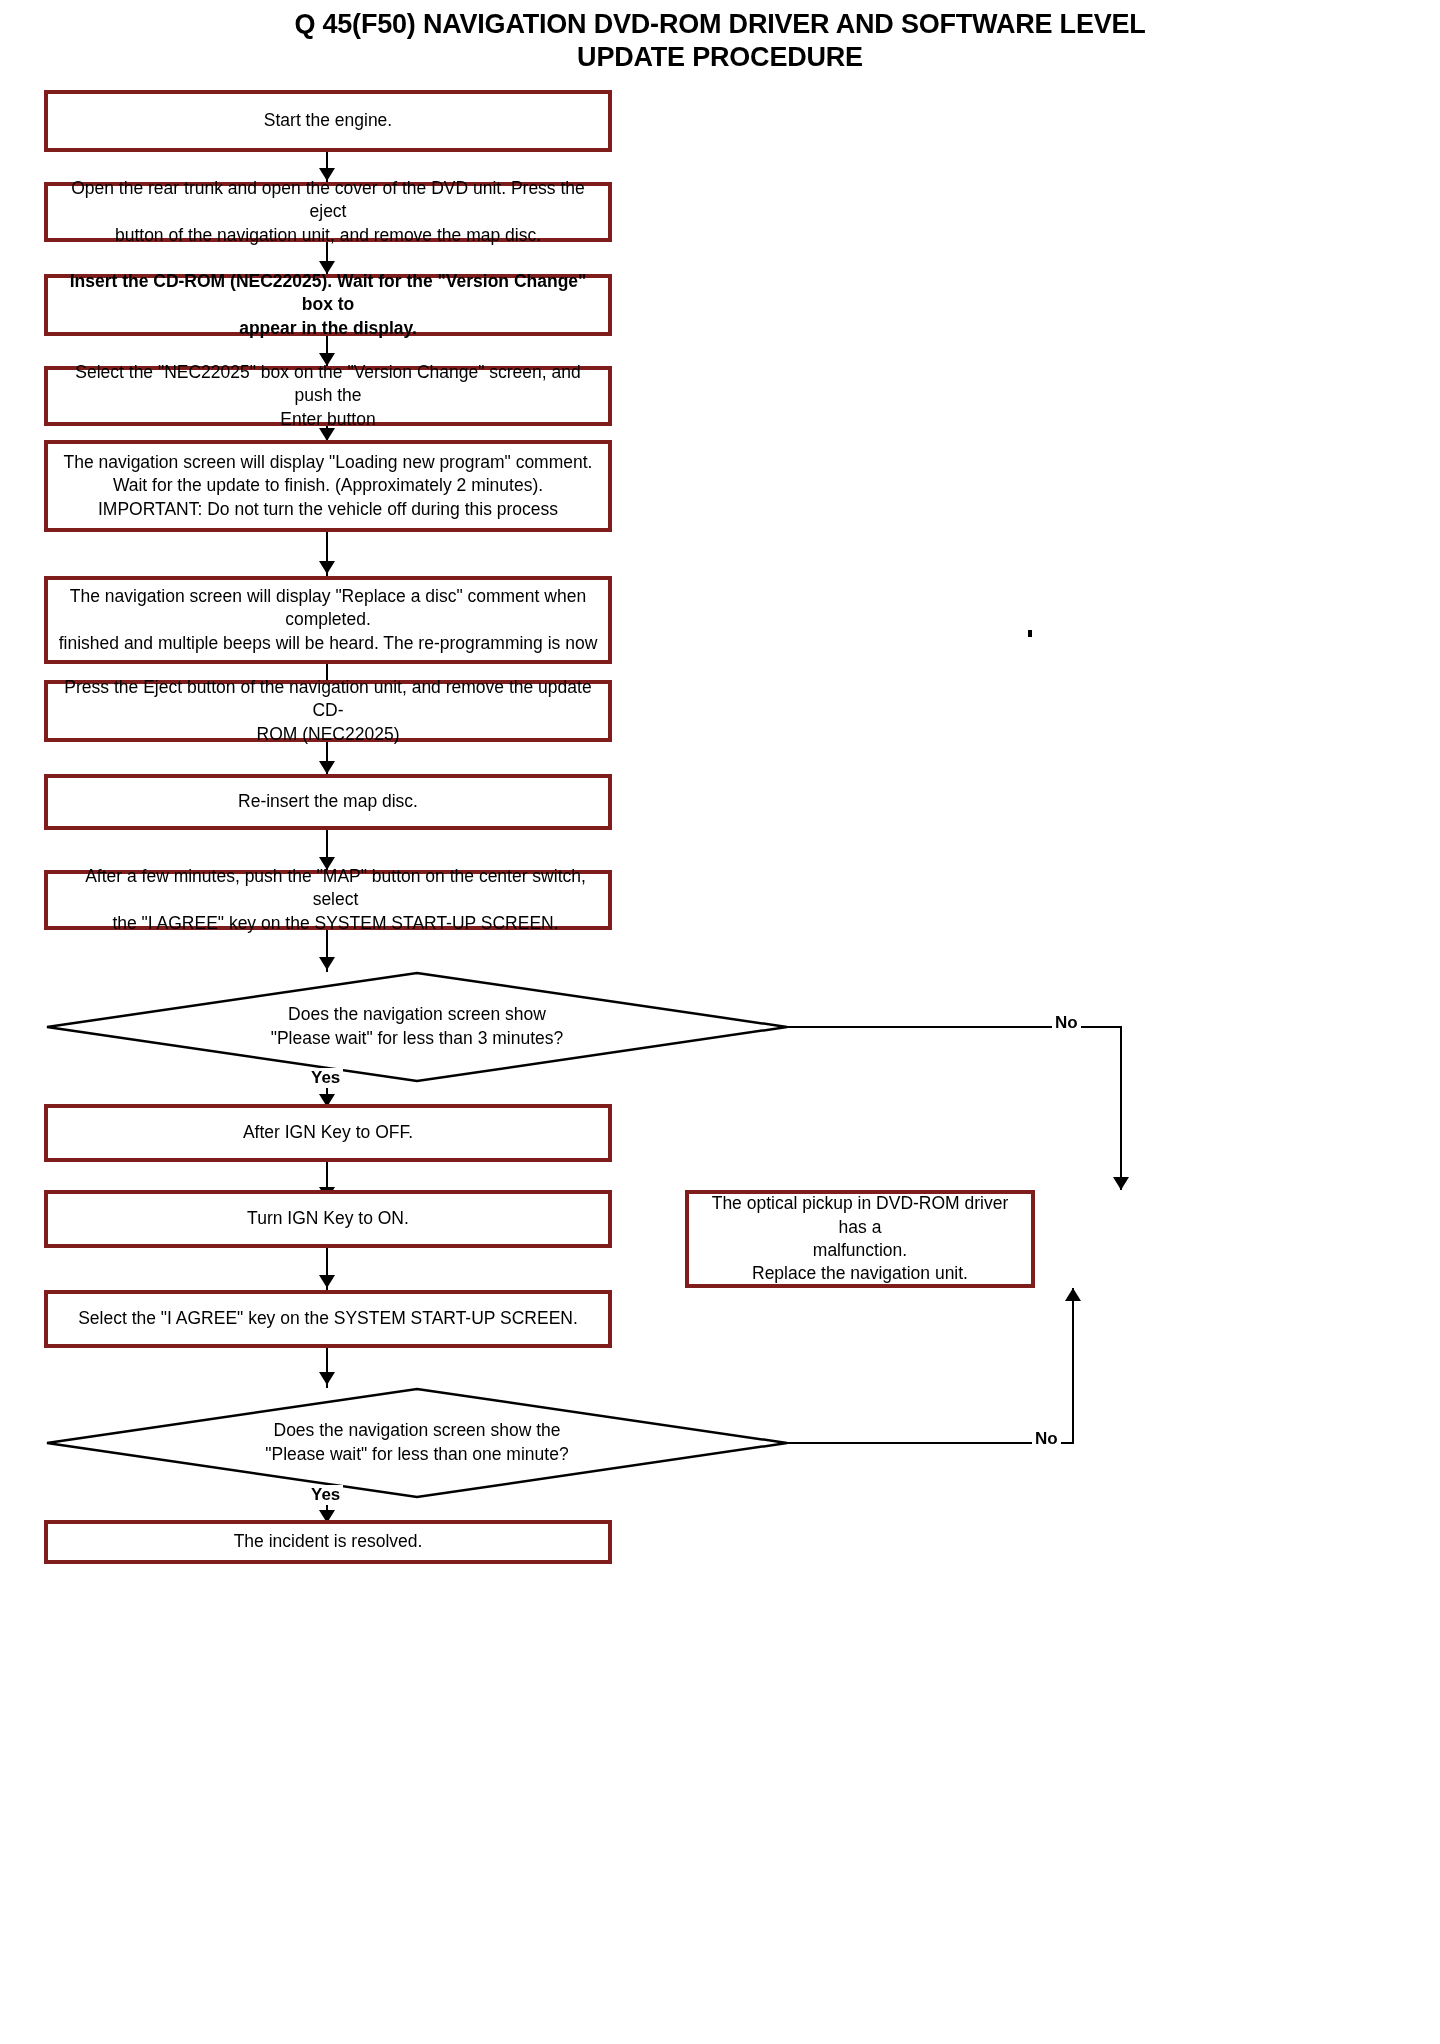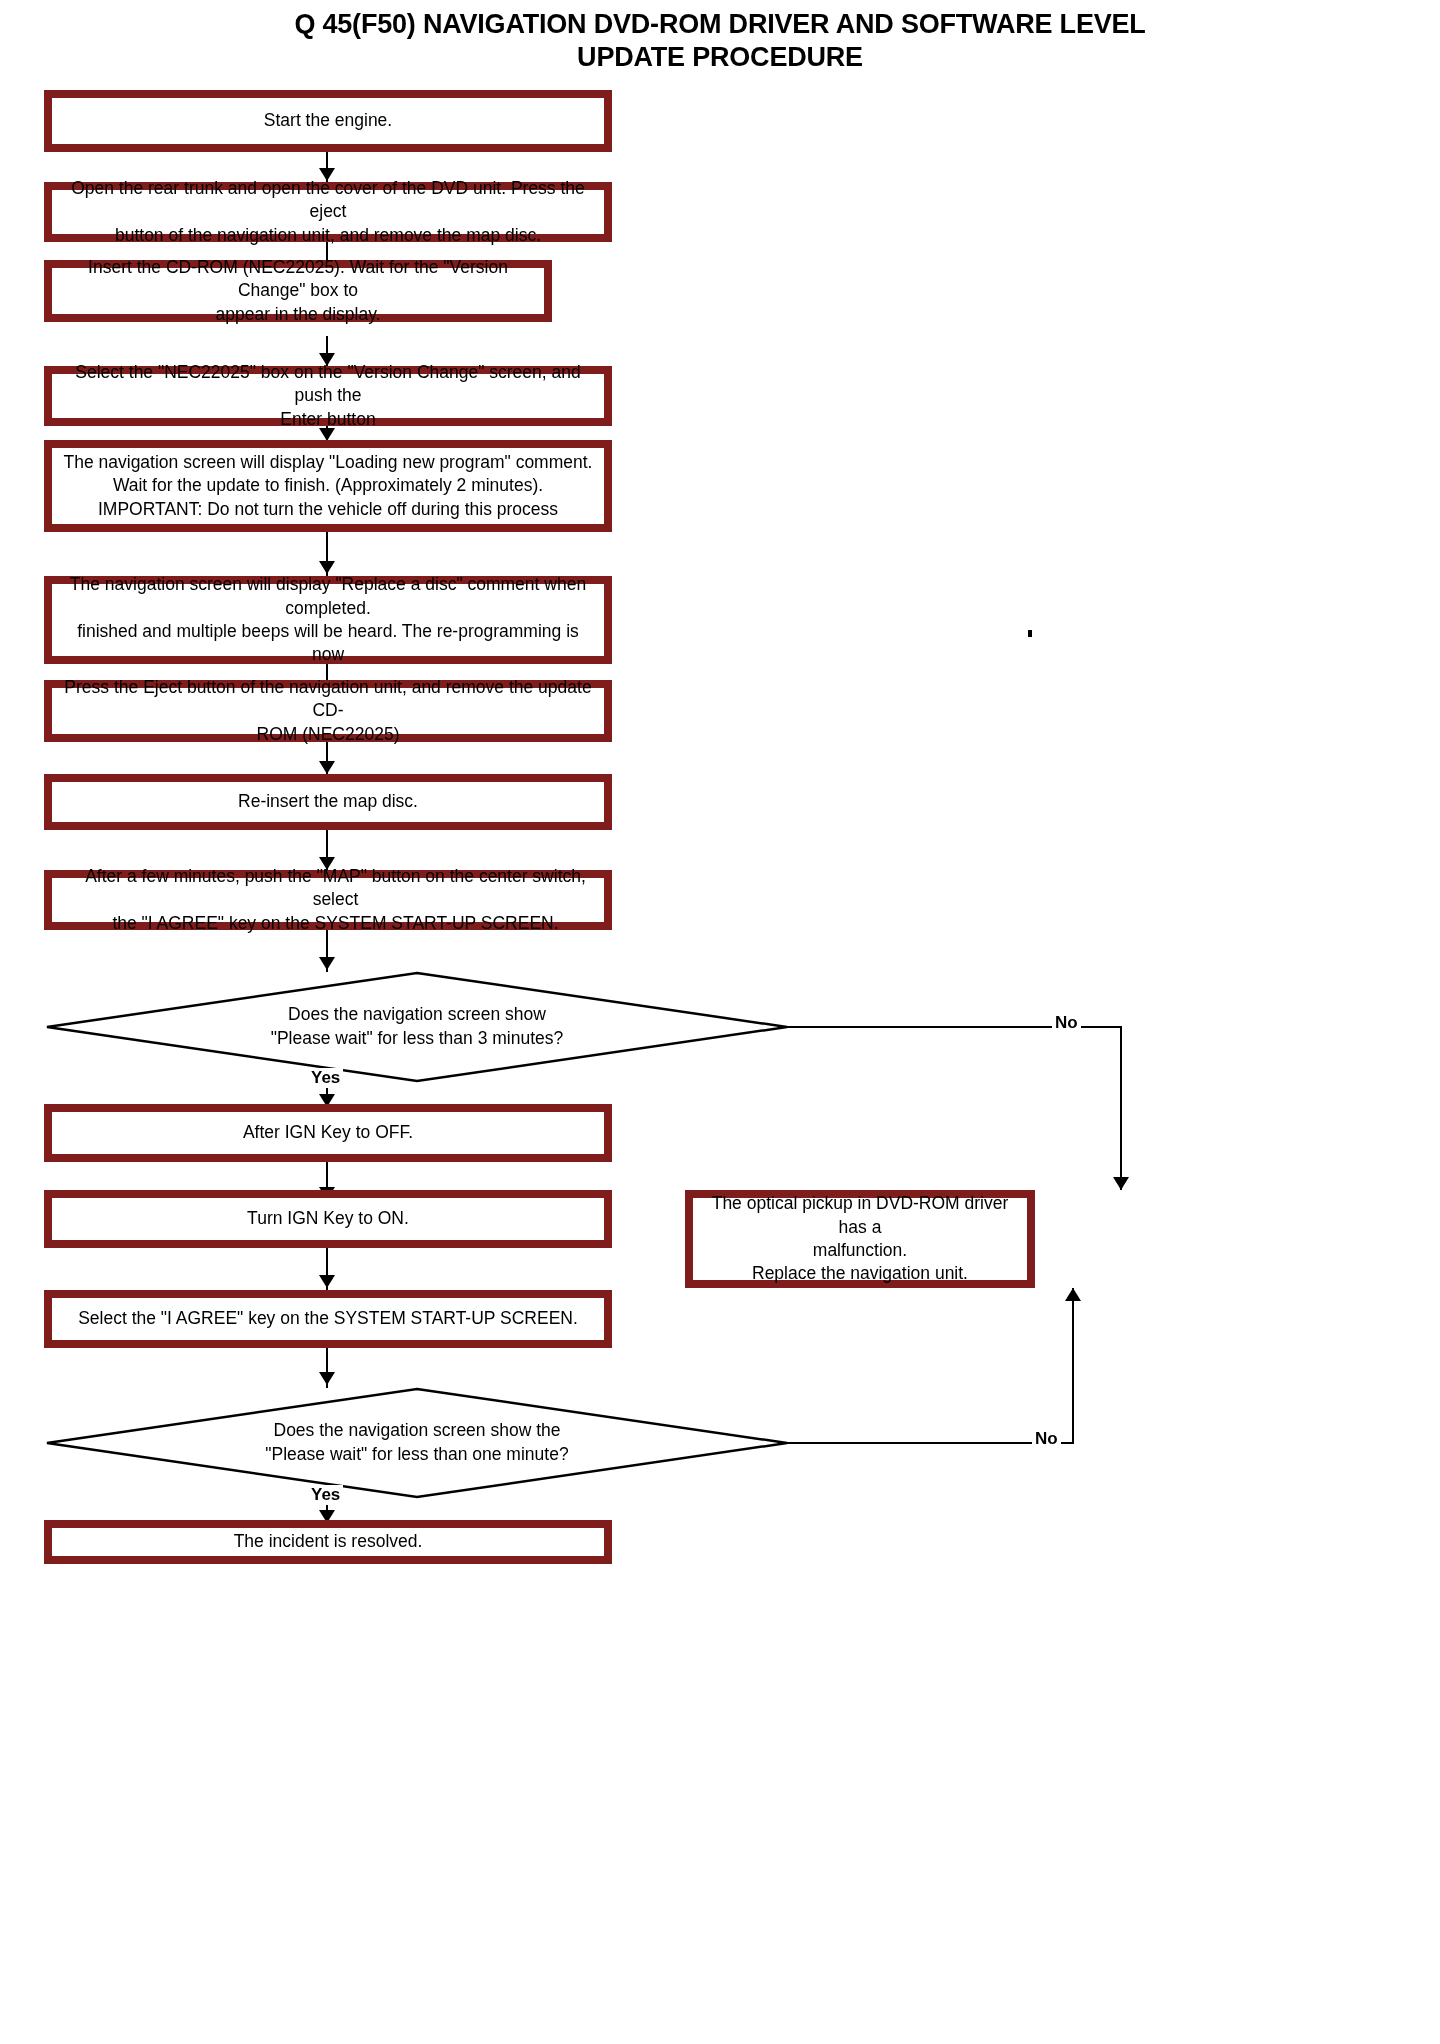--- a/index.html
+++ b/index.html
@@ -27,21 +27,21 @@
     font-size: 27px;
     font-weight: bold;
     line-height: 1.22;
     letter-spacing: -0.2px;
   }
   #title .ln { display: block; }
 
   .node {
     position: absolute;
     box-sizing: border-box;
-    border: 8px solid #7f1d1d;
+    border: 4px solid #7f1d1d;
     background: #ffffff;
     display: flex;
     align-items: center;
     justify-content: center;
     text-align: center;
     font-size: 17.5px;
     line-height: 1.33;
     padding: 2px 8px;
   }
   .node .txt { display: block; width: 100%; }
@@ -133,21 +133,21 @@
   <div class="node" style="left:44px; top:182px; width:568px; height:60px;">
     <span class="txt">
       <span class="ln">Open the rear trunk and open the cover of the DVD unit.  Press the eject</span>
       <span class="ln">button of the navigation unit, and remove the map disc.</span>
     </span>
   </div>
 
   <div class="vline" style="left:326px; top:242px; width:2px; height:32px;"></div>
   <div class="arrowdown" style="left:319px; top:261px;"></div>
 
-  <div class="node" style="left:44px; top:260px; width:508px; height:62px;">
+  <div class="node" style="left:44px; top:274px; width:568px; height:62px;font-weight:bold;">
     <span class="txt">
       <span class="ln">Insert the CD-ROM (NEC22025).  Wait for the "Version Change" box to</span>
       <span class="ln">appear in the display.</span>
     </span>
   </div>
 
   <div class="vline" style="left:326px; top:336px; width:2px; height:30px;"></div>
   <div class="arrowdown" style="left:319px; top:353px;"></div>
 
   <div class="node" style="left:44px; top:366px; width:568px; height:60px;">

